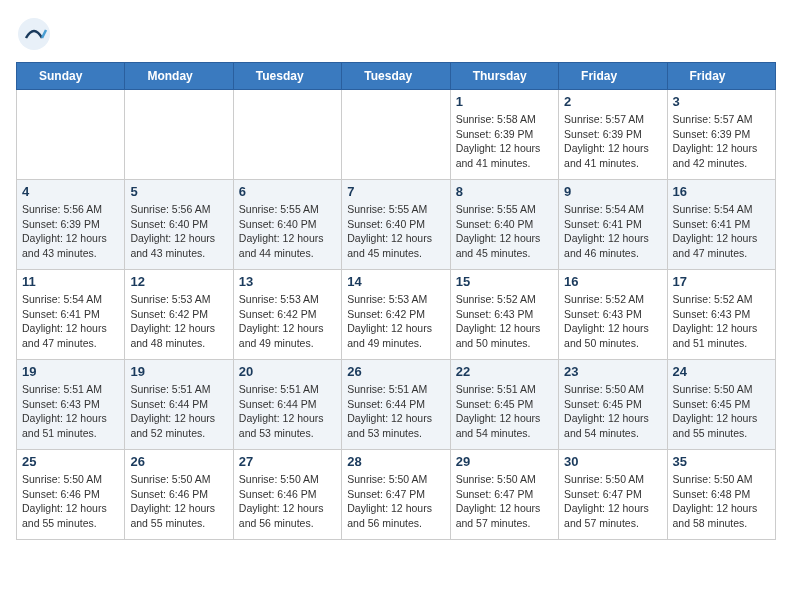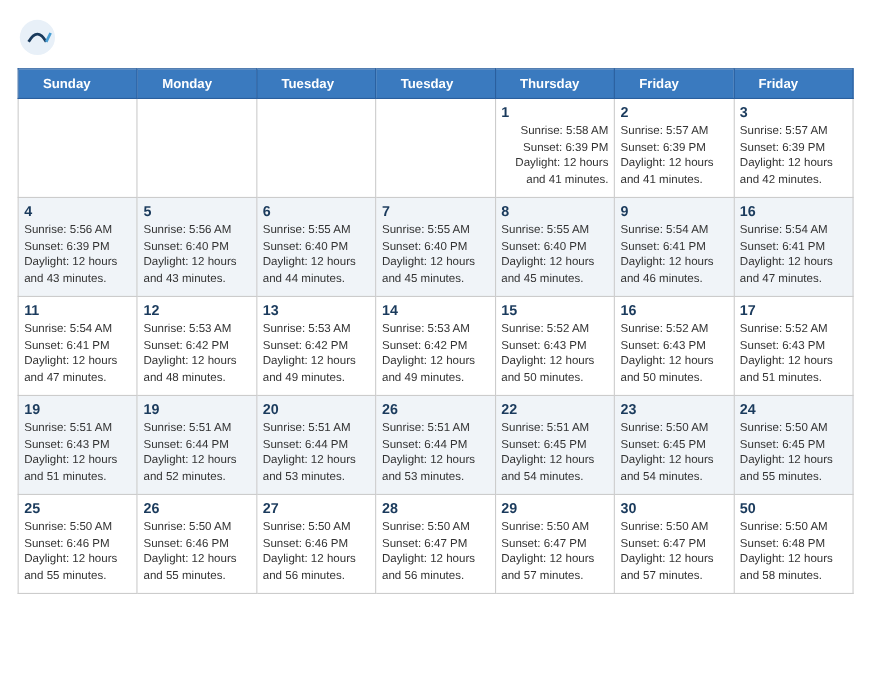--- a/index.html
+++ b/index.html
@@ -114,21 +114,21 @@
       </tr>
   </thead>
   <tbody id="calendar-body">
       <tr>
         <td class="empty-cell"></td>
         <td class="empty-cell"></td>
         <td class="empty-cell"></td>
         <td class="empty-cell"></td>
         <td>
           <span class="day-number">1</span>
-          <div class="day-info" style="white-space: pre-line; text-align: right;">Sunrise: 5:58 AM
+          <div class="day-info" style="white-space: pre-line;">Sunrise: 5:58 AM
 Sunset: 6:39 PM
 Daylight: 12 hours
 and 41 minutes.</div>
         </td>
         <td>
           <span class="day-number">2</span>
           <div class="day-info" style="white-space: pre-line;">Sunrise: 5:57 AM
 Sunset: 6:39 PM
 Daylight: 12 hours
 and 41 minutes.</div>
@@ -331,21 +331,21 @@
 and 57 minutes.</div>
         </td>
         <td>
           <span class="day-number">30</span>
           <div class="day-info" style="white-space: pre-line;">Sunrise: 5:50 AM
 Sunset: 6:47 PM
 Daylight: 12 hours
 and 57 minutes.</div>
         </td>
         <td>
-          <span class="day-number">50</span>
+          <span class="day-number">35</span>
           <div class="day-info" style="white-space: pre-line;">Sunrise: 5:50 AM
 Sunset: 6:48 PM
 Daylight: 12 hours
 and 58 minutes.</div>
         </td>
       </tr>
     </tbody>
 </table>
 
 </body></html>

